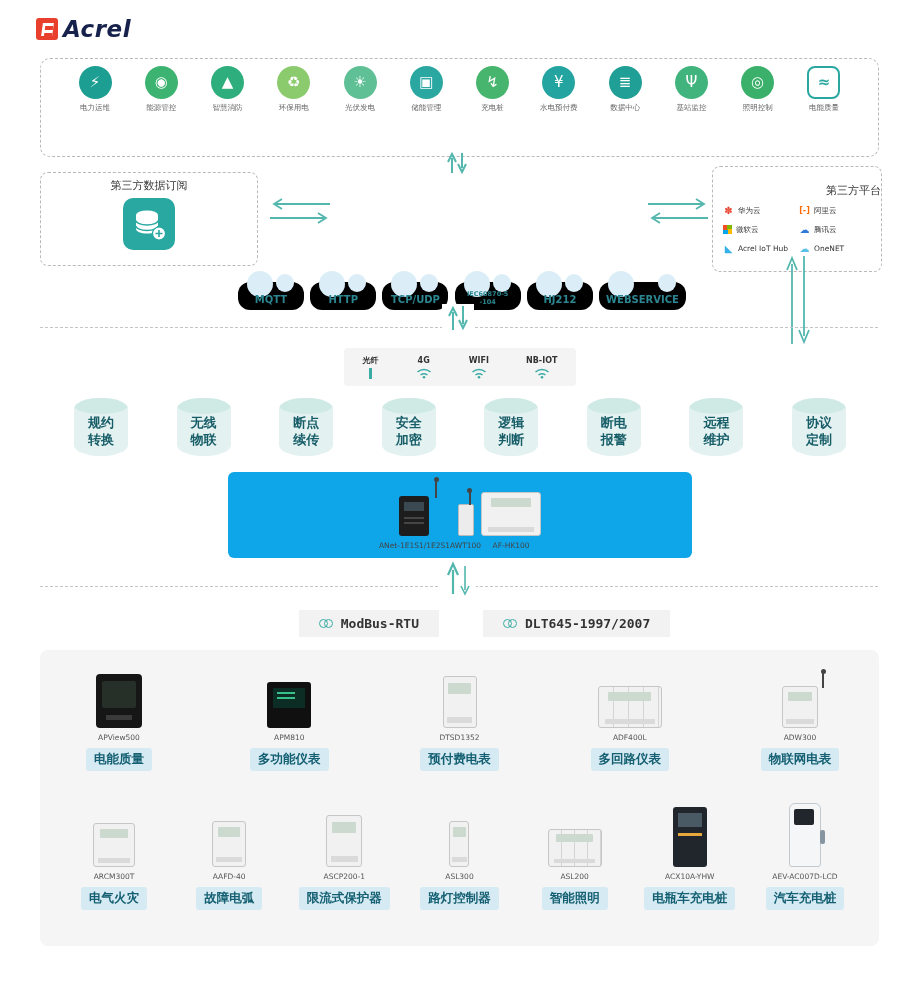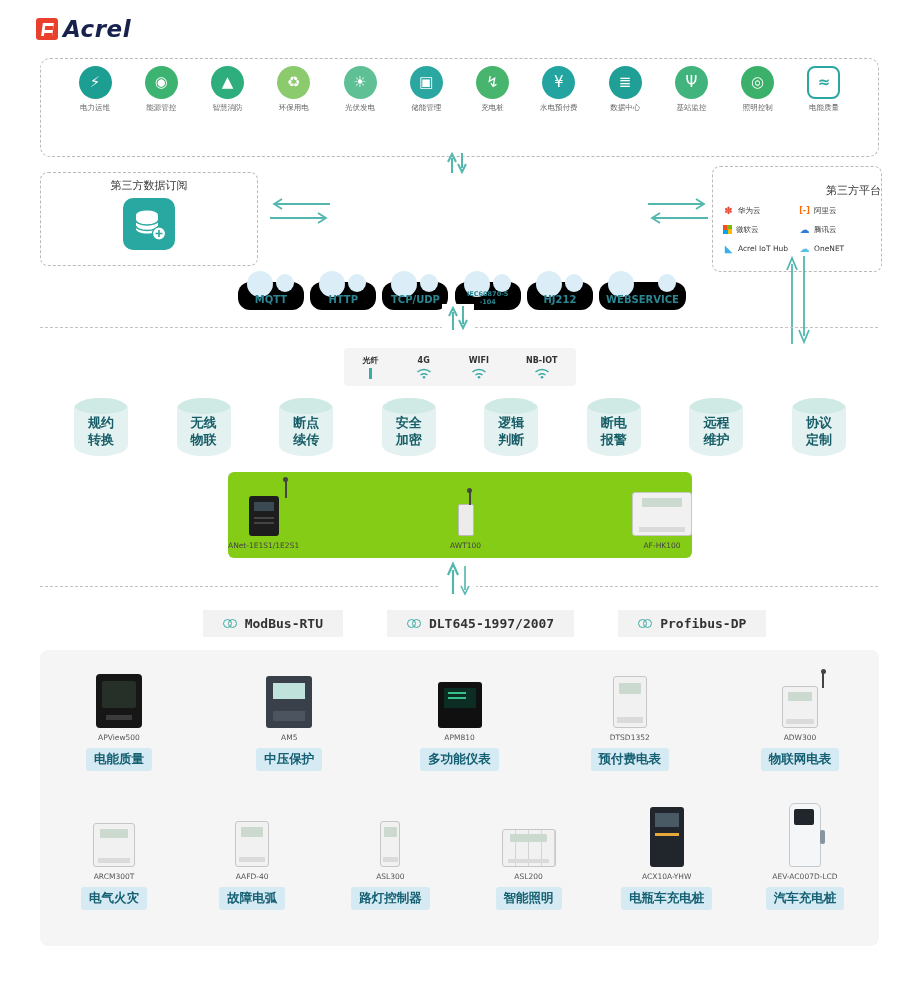--- a/index.html
+++ b/index.html
@@ -82,22 +82,22 @@
   
   .features { position:absolute; left:74px; top:398px; width:772px; display:flex; justify-content:space-between; }
   .cyl { position:relative; width:54px; height:58px; background:#e3f2f0; border-radius:26px/11px; overflow:hidden; }
   .cyl::before { content:""; position:absolute; top:-1px; left:0; right:0; height:17px;
                  border-radius:50%; background:#cfe9e4; }
   .cyl-text { position:relative; z-index:2; text-align:center; font-size:13px; font-weight:bold;
               color:#175d68; line-height:17px; padding-top:16px; }
   .cyl-text span { display:block; }
 
   
-  .gateway-box { position:absolute; left:228px; top:472px; width:464px; height:86px; background:#84cc16;
-                 border-radius:6px; display:flex; justify-content:space-between; align-items:flex-end;
+  .gateway-box { position:absolute; left:228px; top:472px; width:464px; height:86px; background:#0ea5e9;
+                 border-radius:6px; display:flex; justify-content:center; align-items:flex-end;
                  padding-bottom:8px; box-sizing:border-box; }
   .gw { display:flex; flex-direction:column; align-items:center; }
   .gw-img { display:flex; align-items:flex-end; justify-content:center; height:46px; }
   .gw-model { font-size:7.5px; color:#444; margin-top:5px; }
 
   .antenna { position:absolute; width:2px; height:15px; background:#444; top:-14px; right:4px; }
   .antenna::before { content:""; position:absolute; top:-4px; left:-1.5px; width:5px; height:5px;
                      border-radius:50%; background:#444; }
 
   .d-anet { width:30px; height:40px; background:#1d1d1d; border-radius:3px; position:relative; }
@@ -445,55 +445,51 @@
 
   <div class="fp-row">
     <div class="fp-chip">
       <span class="link-icon"></span>
       <span>ModBus-RTU</span>
     </div>
     <div class="fp-chip">
       <span class="link-icon"></span>
       <span>DLT645-1997/2007</span>
     </div>
-    <div class="fp-chip">
-      <span class="link-icon"></span>
-      <span>Profibus-DP</span>
-    </div>
   </div>
 
   <div class="bottom-box">
     <div class="prow prow1">
       <div class="prod">
         <div class="prod-img">
             <div class="d-apview"></div>
           </div>
         <div class="prod-model">APView500</div>
         <div class="prod-chip">电能质量</div>
       </div>
       <div class="prod">
         <div class="prod-img">
-            <div class="d-am5"></div>
-          </div>
-        <div class="prod-model">AM5</div>
-        <div class="prod-chip">中压保护</div>
-      </div>
-      <div class="prod">
-        <div class="prod-img">
             <div class="d-apm810"></div>
           </div>
         <div class="prod-model">APM810</div>
         <div class="prod-chip">多功能仪表</div>
       </div>
       <div class="prod">
         <div class="prod-img">
             <div class="din d-dtsd"></div>
           </div>
         <div class="prod-model">DTSD1352</div>
         <div class="prod-chip">预付费电表</div>
+      </div>
+      <div class="prod">
+        <div class="prod-img">
+            <div class="din d-adf"></div>
+          </div>
+        <div class="prod-model">ADF400L</div>
+        <div class="prod-chip">多回路仪表</div>
       </div>
       <div class="prod">
         <div class="prod-img">
             <div class="din d-adw">
               <i class="antenna" style="right:-7px; top:-14px;"></i>
             </div>
           </div>
         <div class="prod-model">ADW300</div>
         <div class="prod-chip">物联网电表</div>
       </div>
@@ -509,20 +505,27 @@
       </div>
       <div class="prod">
         <div class="prod-img">
             <div class="din d-aafd"></div>
           </div>
         <div class="prod-model">AAFD-40</div>
         <div class="prod-chip">故障电弧</div>
       </div>
       <div class="prod">
         <div class="prod-img">
+            <div class="din d-ascp"></div>
+          </div>
+        <div class="prod-model">ASCP200-1</div>
+        <div class="prod-chip">限流式保护器</div>
+      </div>
+      <div class="prod">
+        <div class="prod-img">
             <div class="din d-asl300"></div>
           </div>
         <div class="prod-model">ASL300</div>
         <div class="prod-chip">路灯控制器</div>
       </div>
       <div class="prod">
         <div class="prod-img">
             <div class="din d-asl200"></div>
           </div>
         <div class="prod-model">ASL200</div>

